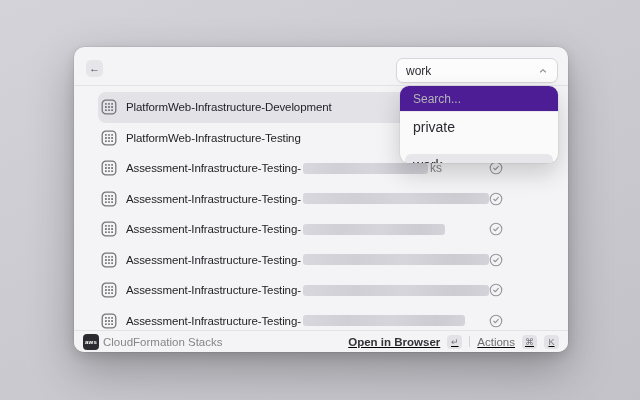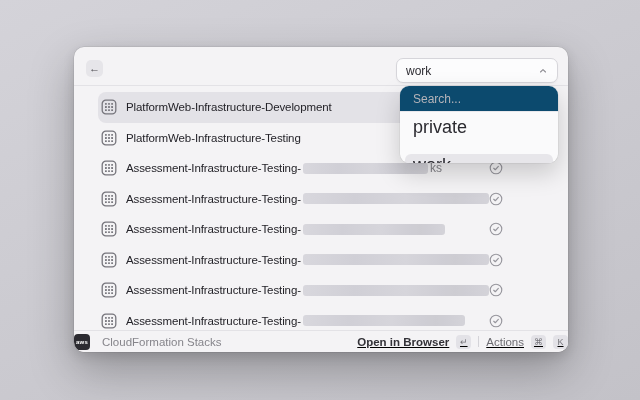--- a/index.html
+++ b/index.html
@@ -50,30 +50,30 @@
   .tail { font-size:12px; color:#6f6e74; margin-left:2px; opacity:.85; }
   .check-icon { margin-left:auto; flex:0 0 14px; width:14px; height:14px; color:#97969d; }
   
   .dd-panel {
     position:absolute; left:326px; top:39px; width:158px; height:77px;
     background:#fafafb; border-radius:9px; z-index:5;
     box-shadow:0 0 0 0.5px rgba(0,0,0,.08), 0 10px 24px rgba(0,0,0,.18);
     overflow:hidden;
   }
   .dd-search { height:26px; display:flex; align-items:center; padding:0 13px;
-    font-size:12px; color:#b4b3b9; border-bottom:1px solid #e9e8ec; background:#0c4a6e; }
+    font-size:12px; color:#b4b3b9; border-bottom:1px solid #e9e8ec; background:#4c1d95; }
   .dd-options { padding:4px 5px; }
   .dd-option { height:22px; display:flex; align-items:center; padding:0 8px;
-    font-size:18px; color:#2b2a30; border-radius:6px; margin-bottom:16px; }
+    font-size:14px; color:#2b2a30; border-radius:6px; margin-bottom:16px; }
   .dd-option.selected { background:#e7e6ea; }
   
   .footer {
     position:absolute; left:0; bottom:0; width:494px; height:22px;
     border-top:1px solid #e3e2e6; background:#f4f3f5;
-    display:flex; align-items:center; padding:0 0; gap:12px;
+    display:flex; align-items:center; padding:0 9px; gap:4px;
   }
   .aws-badge {
     width:16px; height:16px; background:#2c2b31; border-radius:4px;
     color:#fff; font-size:6px; font-weight:bold; letter-spacing:.2px;
     display:flex; align-items:center; justify-content:center;
   }
   .footer-title { font-size:11.5px; color:#86858b; }
   .footer-right { margin-left:auto; display:flex; align-items:center; gap:7px;text-decoration:underline; }
   .primary-action { font-size:11.5px; font-weight:700; color:#333238; }
   .key-badge {

